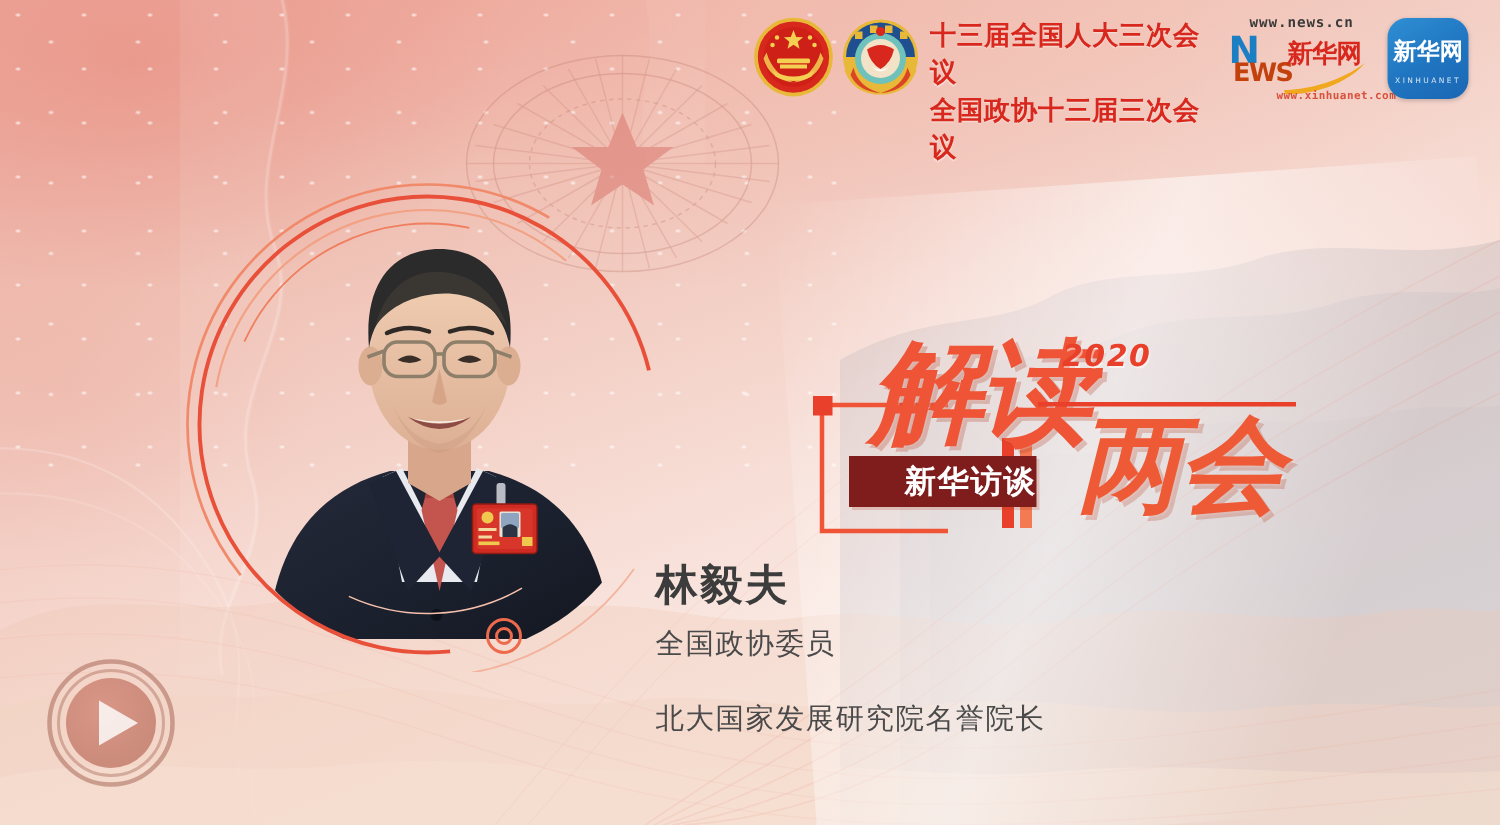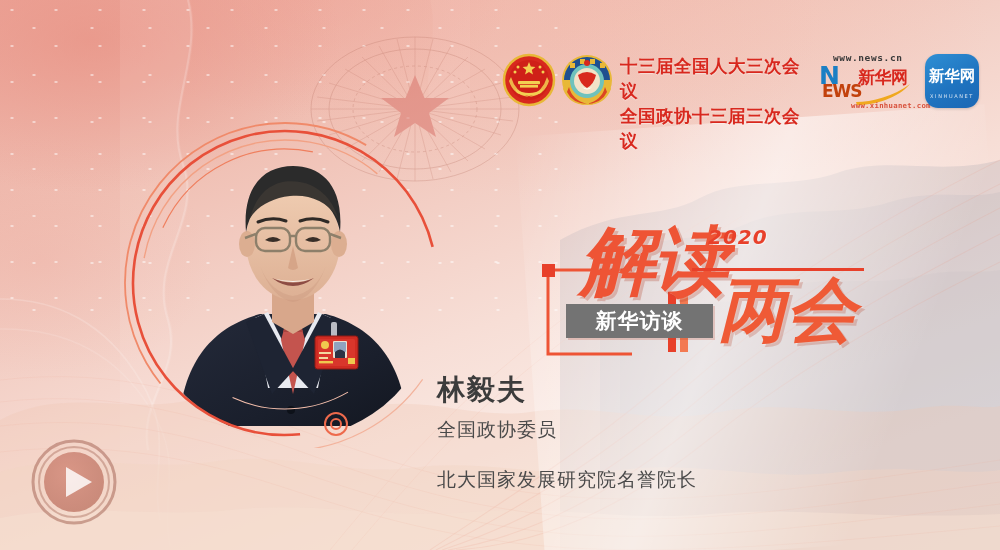--- a/index.html
+++ b/index.html
@@ -43,21 +43,21 @@
   
   .bg-mountains{position:absolute;left:0;bottom:0;width:1000px;height:430px;}
   .bg-waves{position:absolute;left:0;bottom:0;width:1000px;height:420px;opacity:.55;}
   .bg-sheen{
     position:absolute;right:0;top:120px;width:470px;height:430px;
     background:linear-gradient(115deg, rgba(255,255,255,0) 0%, rgba(255,255,255,.55) 42%, rgba(255,255,255,0) 75%);
     transform:rotate(-4deg);pointer-events:none;
   }
 
   
-  .header{position:absolute;left:0;top:0;width:792px;height:78px;margin-top:42px;}
+  .header{position:absolute;left:0;top:0;width:792px;height:78px;}
   .emblem{position:absolute;top:11px;width:54px;height:54px;}
   .emblem-guohui{left:502px;}
   .emblem-zhengxie{left:560px;}
 
   .meeting-lines{
     position:absolute;left:620px;top:12px;width:180px;
     color:#d8281e;font-weight:bold;font-size:17.5px;line-height:25px;
     letter-spacing:.5px;text-align:left;
     text-shadow:0 1px 1px rgba(255,255,255,.45);
     font-family:"DejaVu Sans","Liberation Sans",sans-serif;
@@ -134,22 +134,22 @@
     color:#ef5a36;letter-spacing:-2px;line-height:70px;
     font-family:"DejaVu Sans","Liberation Sans",sans-serif;
     text-shadow:3px 3px 0 rgba(180,70,45,.26), 1px 1px 0 rgba(255,255,255,.3);
     white-space:nowrap;
   }
   .kv-bars{position:absolute;left:128px;top:72px;width:36px;height:60px;}
   .kv-bars i{position:absolute;top:0;width:8px;height:60px;background:#e8402a;display:block;}
   .kv-bars i:nth-child(1){left:0;background:#e8402a;}
   .kv-bars i:nth-child(2){left:12px;background:#f37a52;}
   .badge-fangtan{
-    position:absolute;left:26px;top:84px;width:147px;height:34px;
-    background:#737373;display:flex;align-items:center;justify-content:center;
+    position:absolute;left:26px;top:84px;width:125px;height:34px;
+    background:#7f1d1d;display:flex;align-items:center;justify-content:flex-end;
     box-shadow:2px 2px 0 rgba(180,70,45,.22);
   }
   .badge-fangtan span{
     color:#fff;font-size:21px;font-weight:bold;letter-spacing:1px;
     font-family:"DejaVu Sans","Liberation Sans",sans-serif;
   }
 
   
   .guest{position:absolute;left:437px;top:372px;width:450px;}
   .guest-name{

